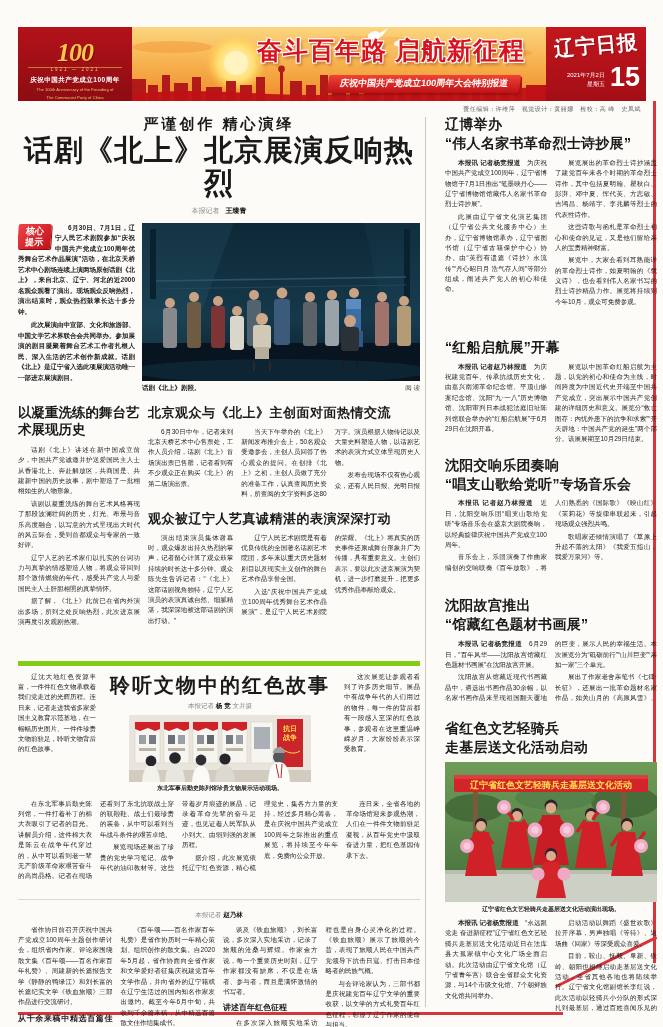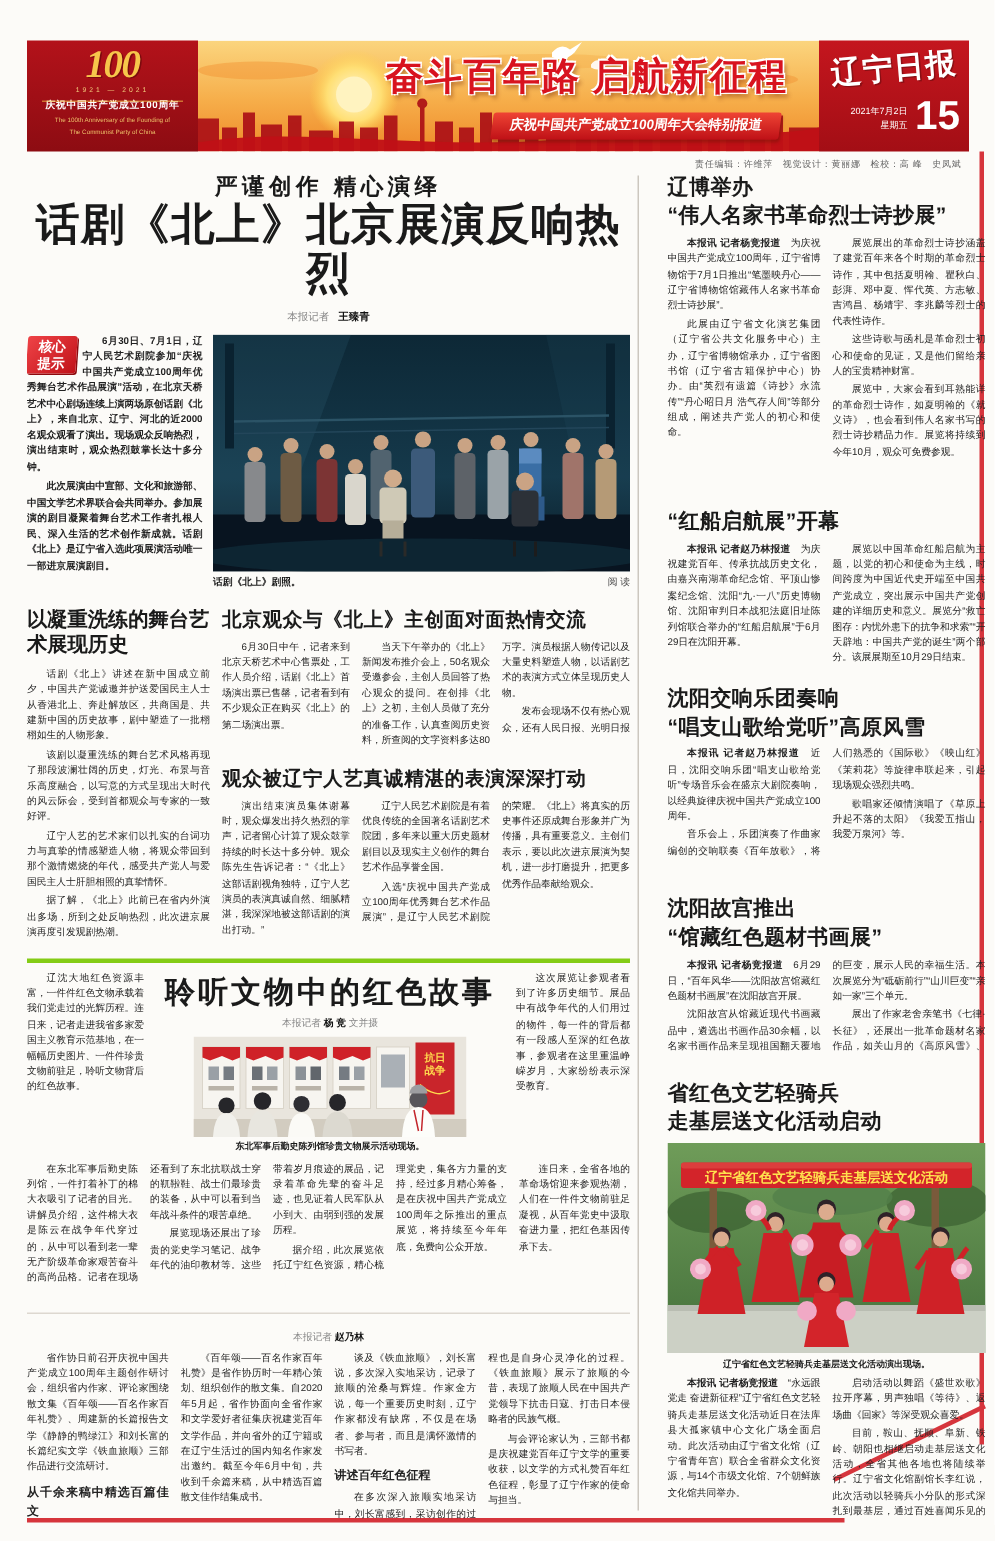--- a/index.html
+++ b/index.html
@@ -2,21 +2,21 @@
 <html><head>
 <meta charset="utf-8">
 <style>
   * { margin:0; padding:0; box-sizing:border-box; }
   html,body { background:#ffffff; }
   body { width:663px; height:1027px; font-family:"Liberation Sans","DejaVu Sans",sans-serif; }
   .page { position:relative; width:663px; height:1027px; background:#fcfbf8; overflow:hidden; color:#1a1a1a; }
 
   
   .banner { position:absolute; left:18px; top:27px; width:628px; height:74px; display:flex; }
-  .banner-left { width:114px; background:linear-gradient(180deg,#b3121a,#8d0c12); text-align:center; padding-top:3px; position:relative; }
+  .banner-left { width:114px; background:linear-gradient(180deg,#b3121a,#8d0c12); text-align:center; padding-top:13px; position:relative; }
   .emblem { font-family:"Liberation Serif","DejaVu Serif",serif; font-style:italic; font-weight:900; font-size:26px; color:#f7c64b; letter-spacing:-1px; line-height:1; text-shadow:1px 1px 0 #7c0a0e; }
   .emblem-years { font-size:4.5px; color:#f3cf7e; letter-spacing:2px; margin-top:1px; }
   .banner-left-cn { font-size:6.5px; font-weight:bold; color:#ffffff; margin-top:4px; letter-spacing:.5px; }
   .banner-left-en { font-size:4.2px; color:#eec06a; line-height:1.35; margin-top:2px; padding:0 3px; }
   .banner-left::after { content:""; position:absolute; left:10px; right:10px; top:40px; height:1px; background:rgba(247,198,75,.55); }
   .banner-center { flex:1; position:relative; overflow:hidden; }
   .banner-art { position:absolute; inset:0; width:100%; height:100%; }
   .banner-title { position:absolute; top:7px; right:21px; font-size:25px; font-weight:900; letter-spacing:1px; color:#d8131f; white-space:nowrap;
     text-shadow:1px 1px 0 #fff,-1px -1px 0 #fff,1px -1px 0 #fff,-1px 1px 0 #fff,2px 3px 3px rgba(110,30,0,.45); }
   .banner-sub { position:absolute; bottom:8px; right:26px; background:linear-gradient(180deg,#ef4434,#bf1117); color:#fff; font-size:9px; font-weight:bold; padding:2px 12px 3px; transform:skewX(-8deg); border-radius:2px; white-space:nowrap; box-shadow:1px 2px 2px rgba(100,20,0,.4); }
@@ -57,21 +57,21 @@
   .left-article h3 { font-size:13.5px; font-weight:900; line-height:1.3; margin-bottom:6px; }
   .body { font-size:6.5px; line-height:1.6; text-align:justify; color:#222; }
   .body p { text-indent:2em; margin-bottom:2px; }
   .mid-articles { flex:1; }
   .mid-articles h3 { font-size:13px; font-weight:900; margin-bottom:5px; letter-spacing:.5px; }
   .cols3 { column-count:3; column-gap:8px; overflow:hidden; }
   .sub-a .cols3 { height:74px; }
   .sub-b { margin-top:9px; }
   .sub-b .cols3 { height:118px; }
 
-  .culture { margin-top:4px; border-top:3px solid #84cc16; padding-top:6px; }
+  .culture { margin-top:26px; border-top:5px solid #84cc16; padding-top:6px; }
   .culture-top { display:flex; gap:7px; }
   .cul-col1 { width:78px; height:116px; overflow:hidden; }
   .cul-center { width:234px; }
   .serif-head { font-family:"Liberation Serif","DejaVu Serif",serif; font-size:20px; font-weight:900; text-align:center; letter-spacing:2px; }
   .cul-byline { font-size:6.5px; color:#888; text-align:center; margin:3px 0 4px; }
   .cul-byline b { color:#111; }
   .exhibit-photo { width:182px; height:67px; display:block; margin:0 auto; }
   .cul-cap { font-size:6px; font-weight:bold; text-align:center; margin-top:2px; font-family:"Liberation Serif","DejaVu Serif",serif; }
   .cul-col3 { flex:1; height:116px; overflow:hidden; }
   .cols5 { column-count:5; column-gap:8px; height:92px; overflow:hidden; margin-top:6px; }
@@ -451,21 +451,21 @@
       <div class="body cols2 h-hongchuan">
         <p><b class="r-byline">本报讯 记者赵乃林报道</b>　<span>为庆祝建党百年、传承抗战历史文化，由嘉兴南湖革命纪念馆、平顶山惨案纪念馆、沈阳“九·一八”历史博物馆、沈阳审判日本战犯法庭旧址陈列馆联合举办的“红船启航展”于6月29日在沈阳开幕。</span></p>
         <p>展览以中国革命红船启航为主题，以党的初心和使命为主线，时间跨度为中国近代史开端至中国共产党成立，突出展示中国共产党创建的详细历史和意义。展览分“救亡图存：内忧外患下的抗争和求索”“开天辟地：中国共产党的诞生”两个部分。该展展期至10月29日结束。</p>
       </div>
     </div>
     <div class="r-gap"></div>
 
     <div class="r-article">
       <h3>
         <div>沈阳交响乐团奏响</div>
-        <div>“唱支山歌给党听”高原风雪</div>
+        <div>“唱支山歌给党听”专场音乐会</div>
       </h3>
       <div class="body cols2 h-symphony">
         <p><b class="r-byline">本报讯 记者赵乃林报道</b>　<span>近日，沈阳交响乐团“唱支山歌给党听”专场音乐会在盛京大剧院奏响，以经典旋律庆祝中国共产党成立100周年。</span></p>
         <p>音乐会上，乐团演奏了作曲家编创的交响联奏《百年放歌》，将人们熟悉的《国际歌》《映山红》《茉莉花》等旋律串联起来，引起现场观众强烈共鸣。</p>
         <p>歌唱家还倾情演唱了《草原上升起不落的太阳》《我爱五指山，我爱万泉河》等。</p>
       </div>
     </div>
     <div class="r-gap"></div>
 
     <div class="r-article">

